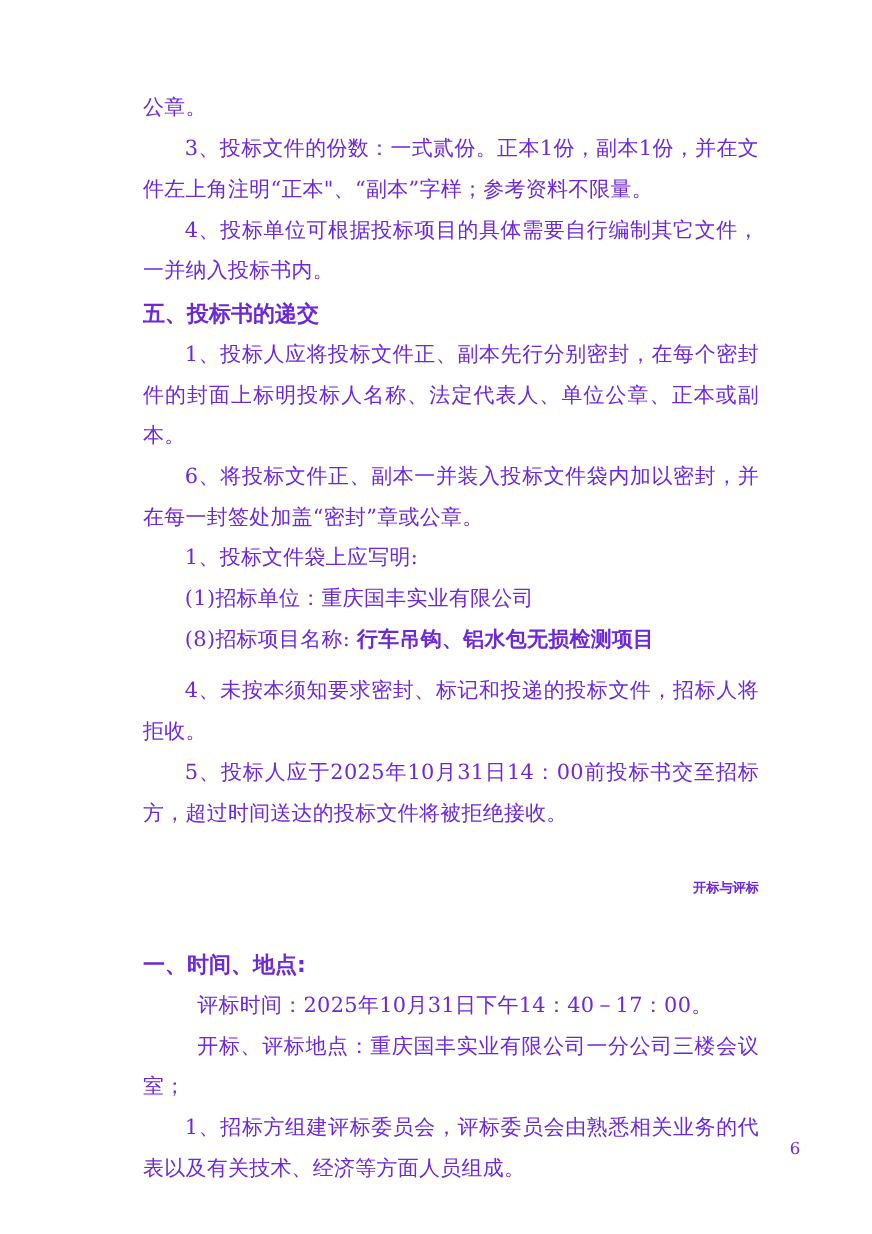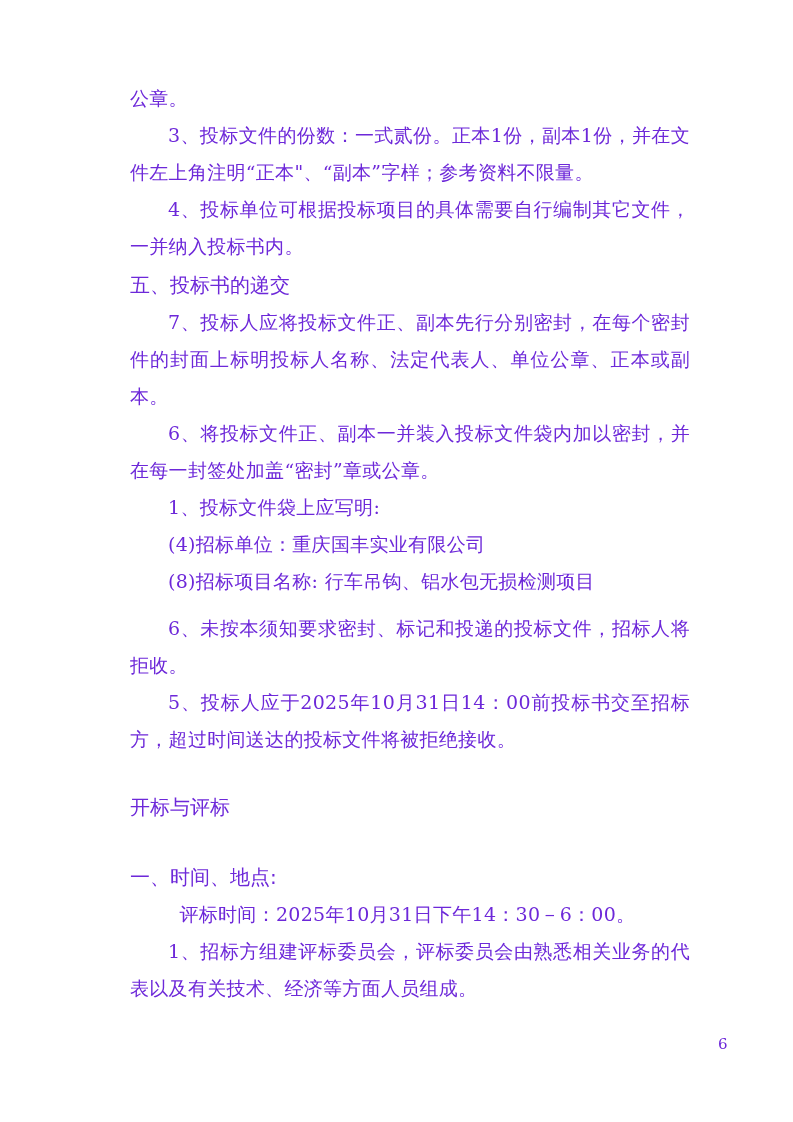--- a/index.html
+++ b/index.html
@@ -28,33 +28,33 @@
     font-size: 19px;
     line-height: 37px;
     text-align: justify;
     text-indent: 2em;
     letter-spacing: 0.3px;
   }
   p.noindent { text-indent: 0; }
   p.indent25 { text-indent: 2.6em; }
   .hei {
     font-family: "DejaVu Sans", "Liberation Sans", sans-serif;
-    font-weight: normal;
+    font-weight: bold;
   }
   p.heading {
     margin: 2px 0 0 0;
     font-size: 20px;
     line-height: 37px;
     text-indent: 0;
   }
   p.gap-before { margin-top: 10px; }
   p.chapter-title {
     margin: 31px 0 33px 0;
-    text-align: left;
-    font-size: 20px;
+    text-align: right;
+    font-size: 12px;
     line-height: 37px;
     text-indent: 0;
   }
   .page-number {
     position: absolute;
     left: 706px;
     top: 1034px;
     font-size: 15px;
     line-height: 20px;
     font-family: "DejaVu Serif", "Liberation Serif", serif;
@@ -68,43 +68,44 @@
 
     <p class="body noindent">公章。</p>
 
     <p class="body">3、投标文件的份数：一式贰份。正本1份，副本1份，并在文件左上角注明“正本"、“副本”字样；参考资料不限量。</p>
 
     <p class="body">4、投标单位可根据投标项目的具体需要自行编制其它文件，一并纳入投标书内。</p>
 
 
     <p class="heading hei">五、投标书的递交</p>
 
-    <p class="body">7、投标人应将投标文件正、副本先行分别密封，在每个密封件的封面上标明投标人名称、法定代表人、单位公章、正本或副本。</p>
+    <p class="body">1、投标人应将投标文件正、副本先行分别密封，在每个密封件的封面上标明投标人名称、法定代表人、单位公章、正本或副本。</p>
 
     <p class="body">6、将投标文件正、副本一并装入投标文件袋内加以密封，并在每一封签处加盖“密封”章或公章。</p>
 
     <p class="body">1、投标文件袋上应写明:</p>
 
-    <p class="body">(4)招标单位：重庆国丰实业有限公司</p>
+    <p class="body">(1)招标单位：重庆国丰实业有限公司</p>
 
     <p class="body">
       <span>(8)招标项目名称: </span><span class="hei">行车吊钩、铝水包无损检测项目</span>
     </p>
 
-    <p class="body gap-before">6、未按本须知要求密封、标记和投递的投标文件，招标人将拒收。</p>
+    <p class="body gap-before">4、未按本须知要求密封、标记和投递的投标文件，招标人将拒收。</p>
 
     <p class="body">5、投标人应于2025年10月31日14：00前投标书交至招标方，超过时间送达的投标文件将被拒绝接收。</p>
 
     <p class="chapter-title hei">开标与评标</p>
 
     <p class="heading hei">一、时间、地点:</p>
 
 
-    <p class="body indent25">评标时间：2025年10月31日下午14：30－6：00。</p>
+    <p class="body indent25">评标时间：2025年10月31日下午14：40－17：00。</p>
 
+    <p class="body indent25">开标、评标地点：重庆国丰实业有限公司一分公司三楼会议室；</p>
 
 
     <p class="body">1、招标方组建评标委员会，评标委员会由熟悉相关业务的代表以及有关技术、经济等方面人员组成。</p>
 
   </div>
 
   <div class="page-number">6</div>
 </div>
 
 </body></html>

